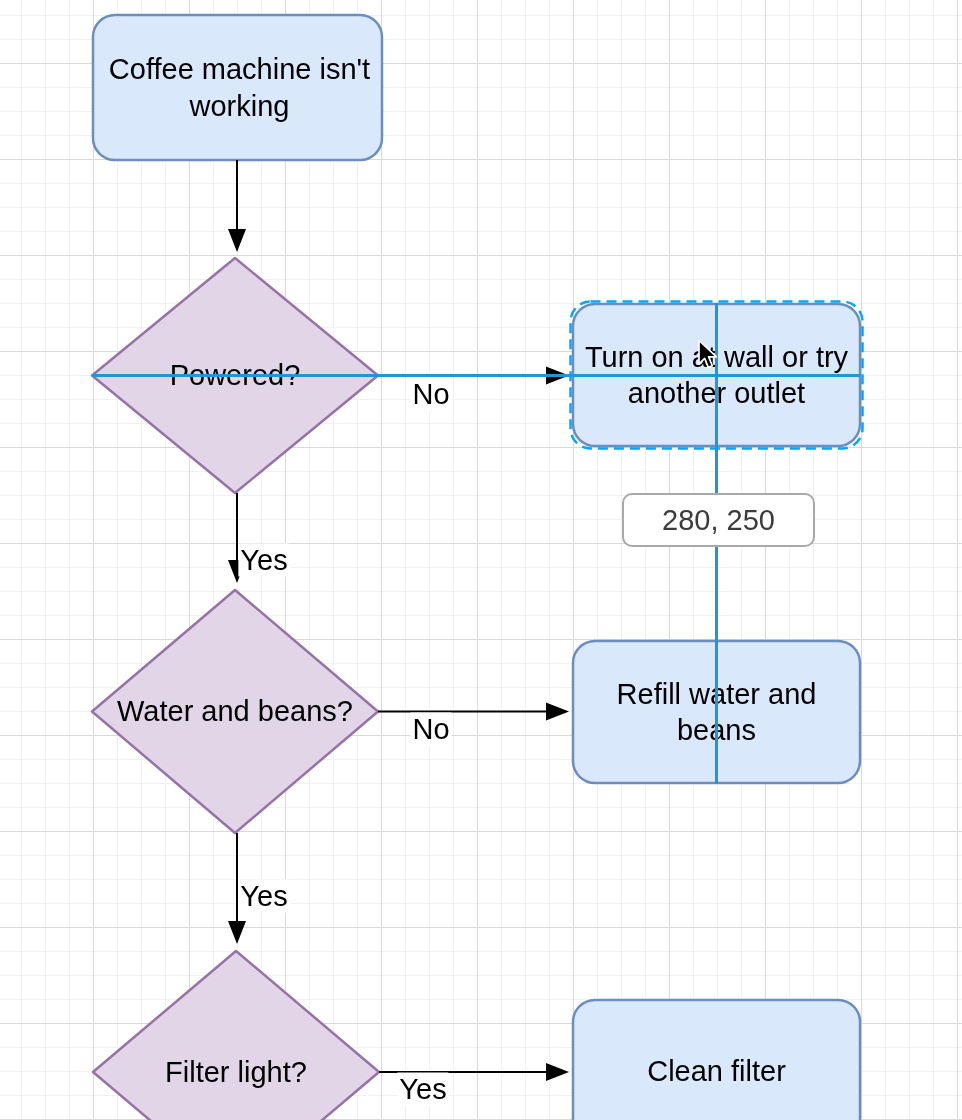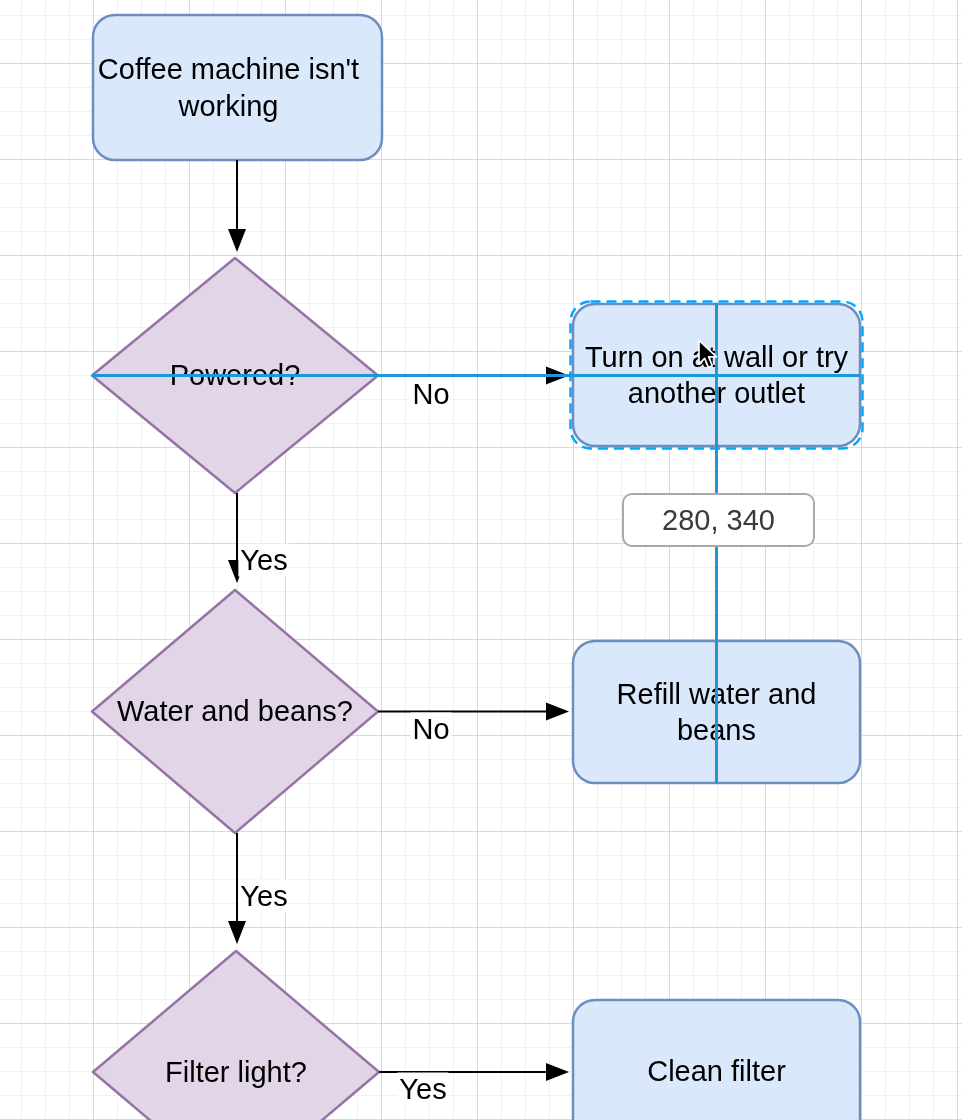--- a/index.html
+++ b/index.html
@@ -58,34 +58,34 @@
   <line x1="378" y1="375.5" x2="566" y2="375.5" stroke="#000" stroke-width="2" marker-end="url(#arrow)"></line>
   <line x1="237" y1="493" x2="237" y2="580" stroke="#000" stroke-width="2" marker-end="url(#arrow)"></line>
   <line x1="378" y1="711.5" x2="566" y2="711.5" stroke="#000" stroke-width="2" marker-end="url(#arrow)"></line>
   <line x1="237" y1="833" x2="237" y2="941" stroke="#000" stroke-width="2" marker-end="url(#arrow)"></line>
   <line x1="379" y1="1072" x2="566" y2="1072" stroke="#000" stroke-width="2" marker-end="url(#arrow)"></line>
 
   <rect x="573" y="304" width="287" height="142" rx="22" stroke-width="2.5" fill="#dae8fc" stroke="#6c8ebf"></rect>
   <rect x="570.5" y="301.5" width="292" height="147" rx="20" fill="none" stroke-width="2.5" stroke-dasharray="10 6" stroke="#00a8ff"></rect>
 </svg>
 
-<div class="node-label" style="left:84px;top:15px;width:289px;height:145px;">Coffee machine isn't working</div>
+<div class="node-label" style="left:95px;top:15px;width:289px;height:145px;">Coffee machine isn't working</div>
 <div class="node-label" style="left:92px;top:258px;width:286px;height:235px;">Powered?</div>
 <div class="node-label" style="left:573px;top:304px;width:287px;height:142px;">Turn on at wall or try another outlet</div>
 <div class="node-label" style="left:92px;top:590px;width:286px;height:243px;">Water and beans?</div>
 <div class="node-label" style="left:573px;top:641px;width:287px;height:142px;">Refill water and beans</div>
 <div class="node-label" style="left:93px;top:952px;width:286px;height:240px;">Filter light?</div>
 <div class="node-label" style="left:573px;top:1000px;width:287px;height:142px;">Clean filter</div>
 
 <div class="edge-label" style="left:431px;top:354px;">No</div>
 <div class="edge-label" style="left:264px;top:520px;">Yes</div>
 <div class="edge-label" style="left:431px;top:689px;">No</div>
 <div class="edge-label" style="left:264px;top:856px;">Yes</div>
 <div class="edge-label" style="left:423px;top:1049px;">Yes</div>
 
 <div class="guide" id="guide-h"></div>
 <div class="guide" id="guide-v"></div>
 
-<div class="coord-tooltip">280, 340</div>
+<div class="coord-tooltip">280, 250</div>
 
 <svg class="cursor" viewBox="0 0 14 22">
   <path d="M1,1 L1,16.6 L4.8,12.9 L7.2,18.9 L9.9,17.8 L7.4,11.9 L12.7,11.9 Z" fill="#000000" stroke="#ffffff" stroke-width="1.1" stroke-linejoin="round"></path>
 </svg>
 
 </body></html>

